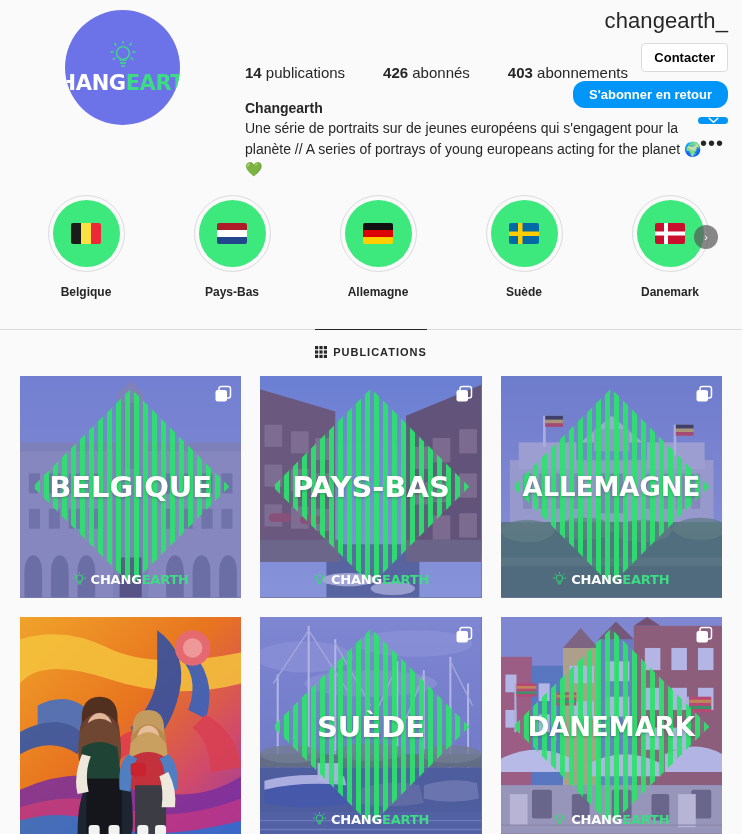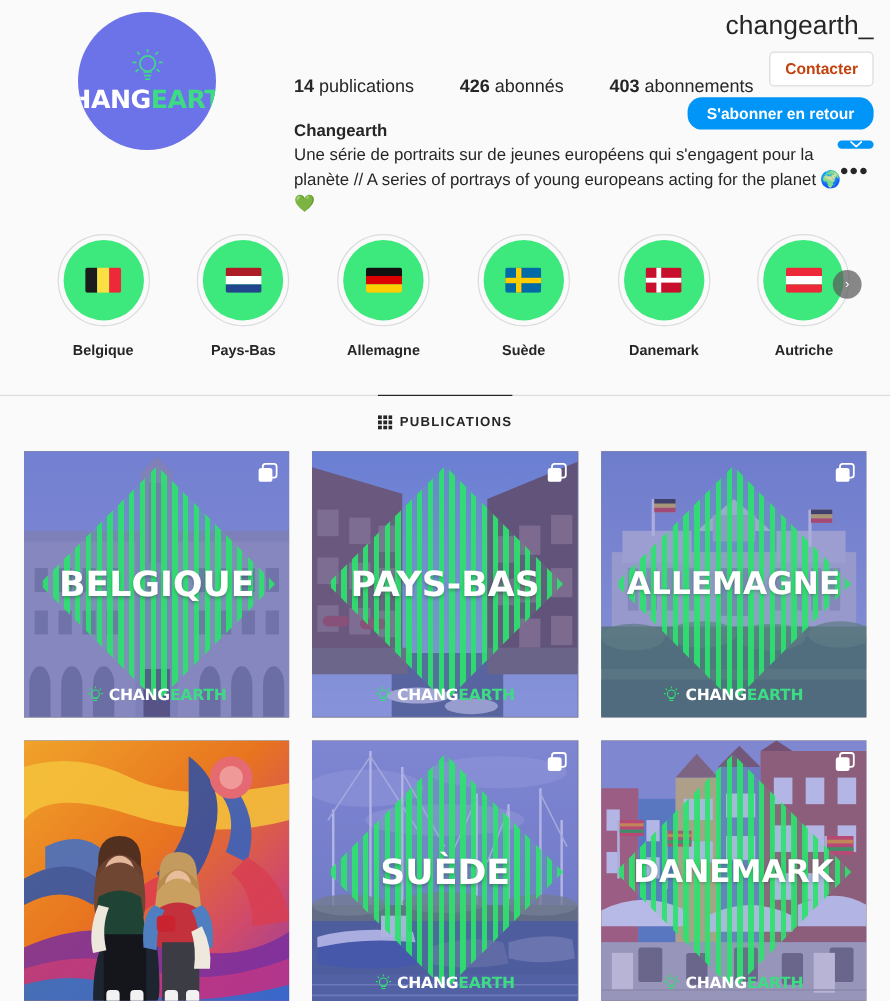--- a/index.html
+++ b/index.html
@@ -33,21 +33,21 @@
 
   .info-col { flex: 1; padding-right: 14px; }
 
   .row-1 { display: flex; align-items: flex-end; gap: 9px; height: 40px; flex-direction: column; }
   .username { font-size: 22px; font-weight: 400; color: #262626; letter-spacing: 0.1px; }
   .btn {
     font-size: 13px; font-weight: bold; border-radius: 4px;
     cursor: pointer; border: none; font-family: "Liberation Sans", sans-serif;
   }
   .btn-outline {
-    background: #fff; border: 1px solid #dbdbdb; color: #c2410c;
+    background: #fff; border: 1px solid #dbdbdb; color: #000000;
     padding: 6px 12px; height: 44px;
   }
   .btn-blue {
     background: #0095F6; color: #fff; padding: 6px 16px; height: 28px; border-radius: 12px;
   }
   .btn-chevron {
     background: #0095F6; color: #fff; width: 30px; height: 28px;
     display: flex; align-items: center; justify-content: center;
   }
   .dots {
@@ -267,32 +267,20 @@
             <rect x="0" y="0" width="30" height="21" fill="#C8102E"></rect>
             <rect x="0" y="8.5" width="30" height="4" fill="#ffffff"></rect>
             <rect x="9" y="0" width="4" height="21" fill="#ffffff"></rect>
           </svg>
         </div>
       </div>
       <span class="hl-label">Danemark</span>
     </div>
 
 
-    <div class="hl">
-      <div class="hl-ring">
-        <div class="hl-circle">
-          <svg class="flag" viewBox="0 0 30 21">
-            <rect x="0" y="0" width="30" height="7" fill="#ED2939"></rect>
-            <rect x="0" y="7" width="30" height="7" fill="#ffffff"></rect>
-            <rect x="0" y="14" width="30" height="7" fill="#ED2939"></rect>
-          </svg>
-        </div>
-      </div>
-      <span class="hl-label">Autriche</span>
-    </div>
 
     <div class="next-arrow">›</div>
   </div>
 
   <div class="tabs-wrap">
     <div class="tab active">
       <svg width="12" height="12" viewBox="0 0 12 12">
         <g fill="#262626">
           <rect x="0" y="0" width="3.2" height="3.2"></rect>
             <rect x="4.4" y="0" width="3.2" height="3.2"></rect>

